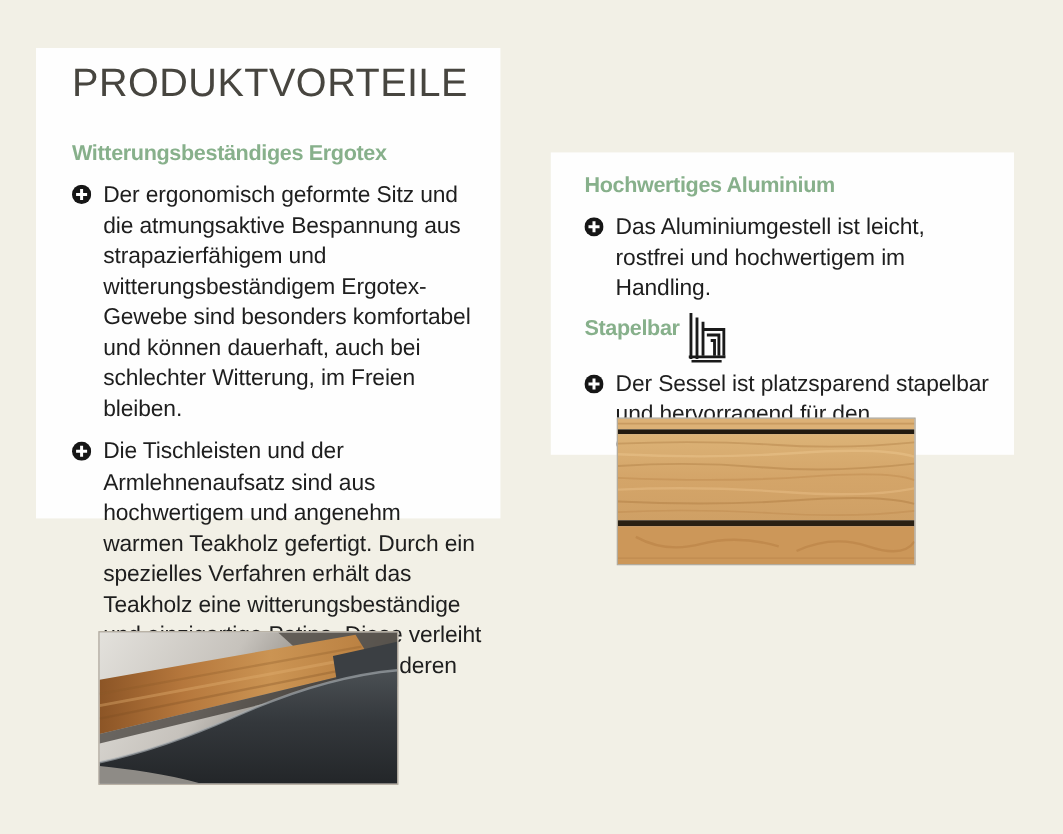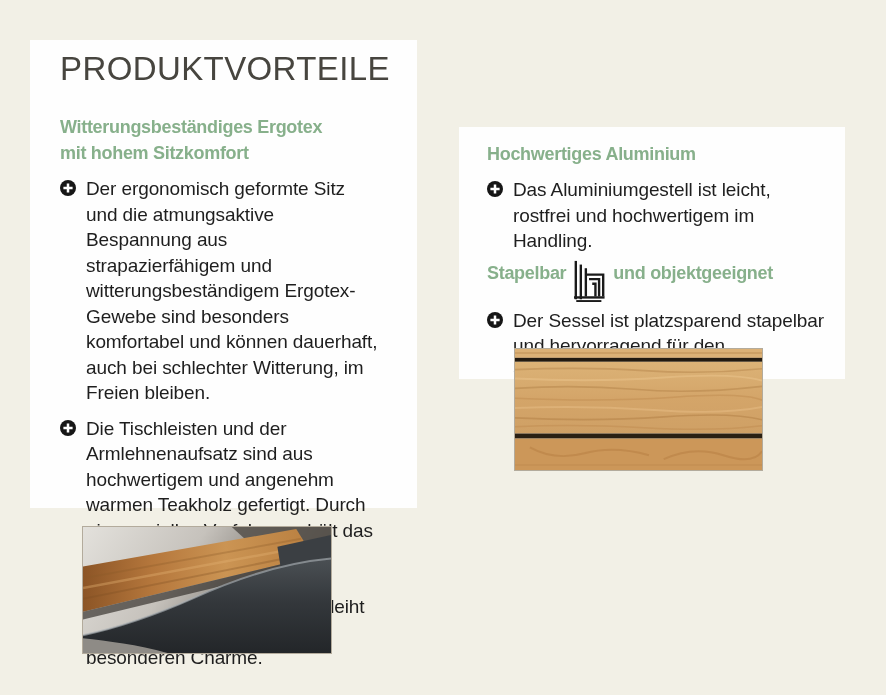--- a/index.html
+++ b/index.html
@@ -3,21 +3,21 @@
 <meta charset="utf-8">
 <style>
   html,body{margin:0;padding:0;}
   body{
     width:886px;height:695px;position:relative;overflow:hidden;
     background:#f2f0e6;
     font-family:"Liberation Sans", sans-serif;
     -webkit-font-smoothing:antialiased;
   }
   .card{position:absolute;background:#fefefe;box-sizing:border-box;}
-  .card-left{left:30px;top:40px;width:387px;height:468px;padding:8px 38px 0 30px;}
+  .card-left{left:30px;top:40px;width:387px;height:392px;padding:8px 12px 0 30px;}
   .card-right{left:459px;top:127px;width:386px;height:252px;padding:14px 14px 0 28px;}
 
   .page-title{
     margin:0;font-size:33px;font-weight:400;line-height:42px;
     color:#47453f;letter-spacing:.4px;white-space:nowrap;
   }
   .benefit-heading{
     margin:0;font-size:18px;font-weight:700;line-height:26px;
     color:#87b08b;letter-spacing:-.3px;white-space:nowrap;
   }
@@ -42,21 +42,20 @@
 </head>
 <body>
 
 <main>
 
   <section class="card card-left">
     <h1 class="page-title">PRODUKTVORTEILE</h1>
 
     <h2 class="benefit-heading mt-title">
       <span>Witterungsbeständiges Ergotex</span><br>
-      <span>mit hohem Sitzkomfort</span>
     </h2>
     <div class="benefit">
       <span class="plus">
         <svg width="16" height="16" viewBox="0 0 16 16">
           <circle cx="8" cy="8" r="8" fill="#161616"></circle>
           <path d="M8 3.4V12.6M3.4 8H12.6" stroke="#fefefe" stroke-width="2.5"></path>
         </svg>
       </span>
       <p>Der ergonomisch geformte Sitz und die atmungs­aktive Bespannung aus strapazierfähigem und witterungsbeständigem Ergotex-Gewebe sind besonders komfortabel und können dauerhaft, auch bei schlechter Witterung, im Freien bleiben.</p>
     </div>
@@ -93,21 +92,20 @@
           <path d="M3 1V43"></path>
           <path d="M8.5 5V43"></path>
           <path d="M14 9V40"></path>
           <path d="M14 16H33V40"></path>
           <path d="M17.5 21H28.5V40"></path>
           <path d="M21 26H24.5V40"></path>
           <path d="M1 41H34.5"></path>
           <path d="M3.5 45.2H31"></path>
         </svg>
       </span>
-      <span>und objektgeeignet</span>
     </h2>
     <div class="benefit" style="margin-top:6px">
       <span class="plus">
         <svg width="16" height="16" viewBox="0 0 16 16">
           <circle cx="8" cy="8" r="8" fill="#161616"></circle>
           <path d="M8 3.4V12.6M3.4 8H12.6" stroke="#fefefe" stroke-width="2.5"></path>
         </svg>
       </span>
       <p>Der Sessel ist platzsparend stapelbar und hervor­ragend für den Objektbereich geeignet.</p>
     </div>

